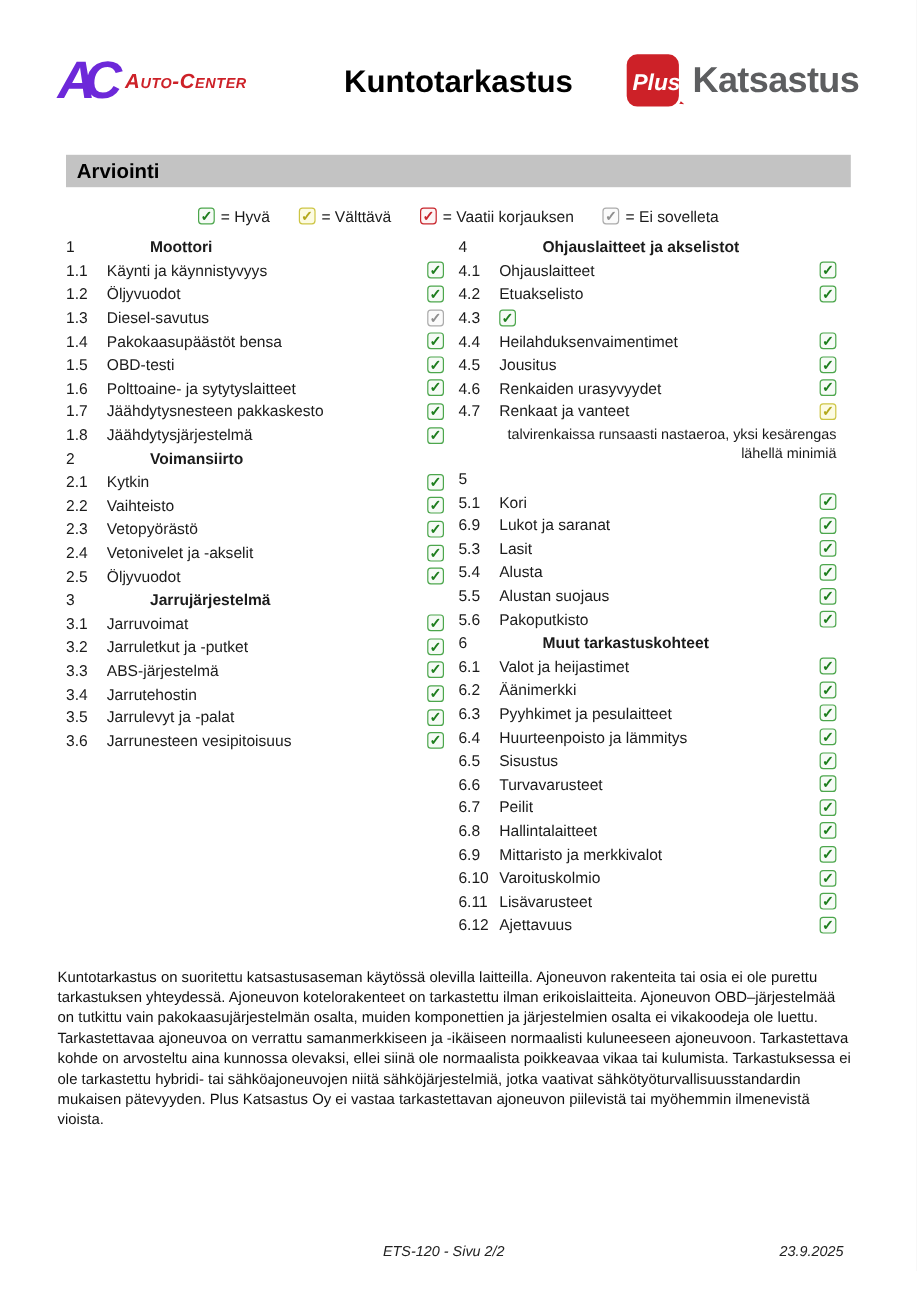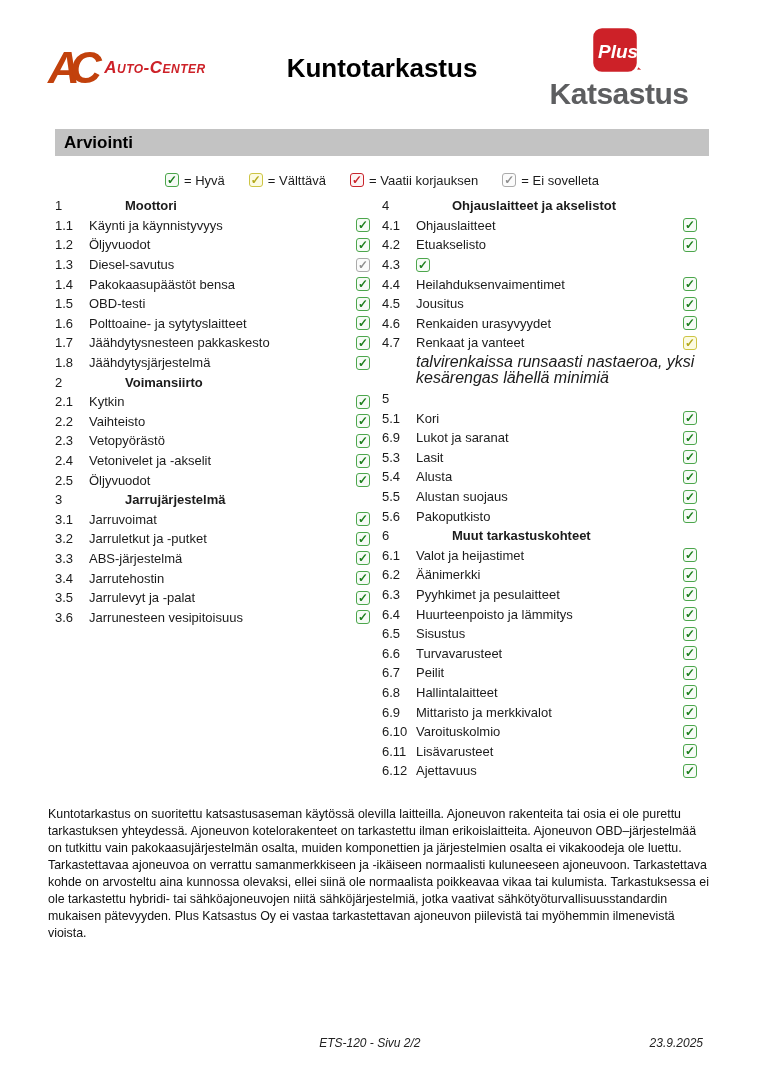--- a/index.html
+++ b/index.html
@@ -14,31 +14,31 @@
     margin: 0 auto;
   }
   
   .header {
     position: absolute; top: 36px; left: 48px; right: 48px; height: 64px;
     display: flex; align-items: center;
   }
   .brand-left { width: 196px; display: flex; align-items: center; }
   .ac-mono {
     font-style: italic; font-weight: bold; font-size: 44px;
-    color: #c2410c; letter-spacing: -0.22em; line-height: 1; padding-right: 12px;
+    color: #6d28d9; letter-spacing: -0.22em; line-height: 1; padding-right: 12px;
   }
   .ac-name {
     font-style: italic; font-weight: bold; font-size: 17px;
     font-variant: small-caps; color: #cd2128; letter-spacing: 0.5px; white-space: nowrap;
   }
   .page-title {
     flex: 1; text-align: center;
     font-size: 26px; font-weight: bold; color: #000;
   }
-  .brand-right { width: 196px; display: flex; align-items: center; justify-content: flex-end; flex-direction: column; }
+  .brand-right { width: 196px; display: flex; align-items: center; justify-content: flex-end; }
   .plus-badge-wrap { flex: 0 0 auto; height: 52px; }
   .kats-name {
     font-weight: bold; font-size: 30px; color: #5d5e60;
     letter-spacing: -0.5px; margin-left: 2px;
   }
   
   .section-bar {
     position: absolute; top: 129px; left: 55px; right: 55px; height: 27px;
     background: #c3c3c3; line-height: 27px; padding-left: 9px;
     font-size: 17px; font-weight: bold; color: #000;
@@ -62,21 +62,21 @@
   .checklist {
     position: absolute; top: 196px; left: 55px; right: 55px;
     display: flex; font-size: 13px;
   }
   .col { width: 50%; padding-right: 12px; }
   .row { display: flex; align-items: center; height: 19.6px; }
   .row .num { width: 34px; flex: 0 0 auto; }
   .row .label { flex: 1; white-space: nowrap; overflow: hidden; }
   .row .title { flex: 1; font-weight: bold; white-space: nowrap; padding-left: 36px; }
   .note {
-    margin: 1px 0 2px 34px; font-style: italic; line-height: 16.5px; font-size: 16px;
+    margin: 1px 0 2px 34px; line-height: 16.5px; font-size: 12px; text-align: right;
   }
   
   .disclaimer {
     position: absolute; top: 806px; left: 48px; right: 53px;
     font-size: 12.4px; line-height: 17px; color: #111;
   }
   
   .footer {
     position: absolute; left: 55px; right: 55px; bottom: 29px; height: 15px;
     font-style: italic; font-size: 12px; color: #222;

